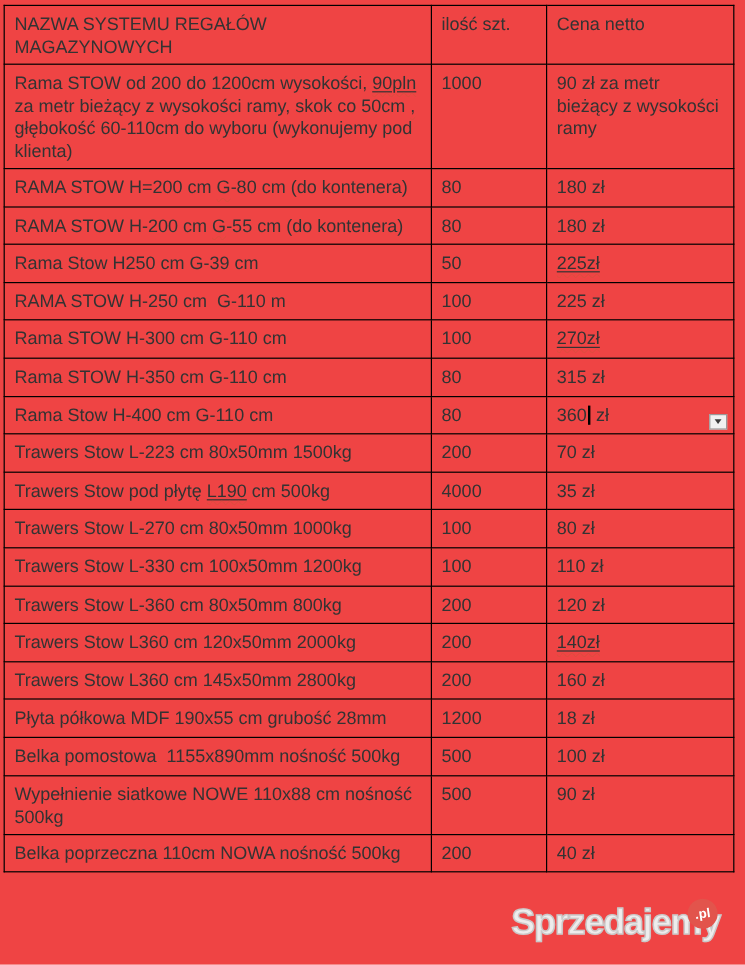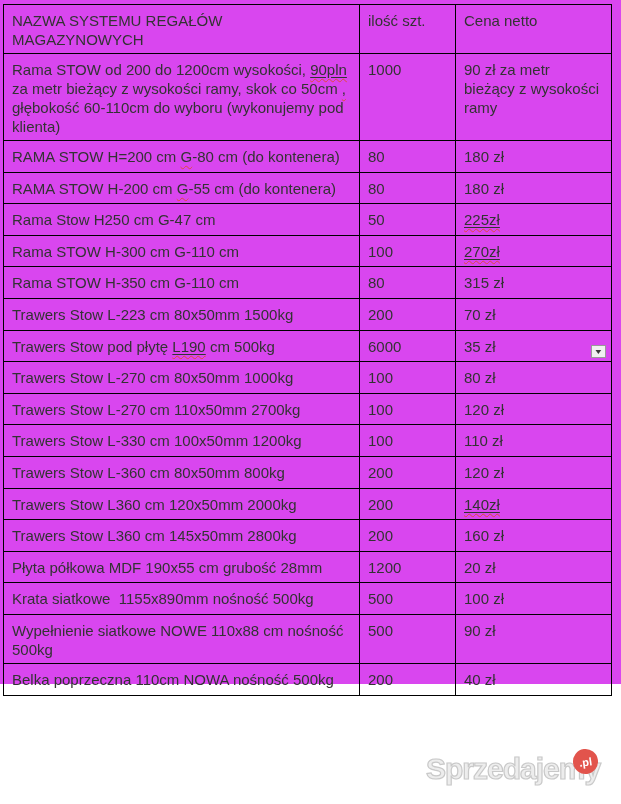--- a/index.html
+++ b/index.html
@@ -4,22 +4,22 @@
 <style>
   html, body {
     margin: 0; padding: 0;
     width: 621px; height: 804px;
     background: #ffffff;
     overflow: hidden;
     font-family: "Liberation Sans", "DejaVu Sans", sans-serif;
   }
   .page {
     position: relative;
-    width: 621px; height: 684px;
-    background: #d946ef;
+    width: 621px; height: 804px;
+    background: #ef4444;
   }
   table.price-table {
     position: absolute;
     left: 3px; top: 4px;
     width: 608px;
     border-collapse: collapse;
     table-layout: fixed;
   }
   .price-table th, .price-table td {
     border: 1px solid #000000;
@@ -131,53 +131,58 @@
           <td>RAMA STOW H=200 cm <span class="msp">G</span>-80 cm (do kontenera)</td>
           <td>80</td>
           <td>180 zł</td>
         </tr>
         <tr>
           <td>RAMA STOW H-200 cm <span class="msp">G</span>-55 cm (do kontenera)</td>
           <td>80</td>
           <td>180 zł</td>
         </tr>
         <tr>
-          <td>Rama Stow H250 cm G-47 cm</td>
+          <td>Rama Stow H250 cm G-39 cm</td>
           <td>50</td>
           <td><span class="ul"><span class="msp">225zł</span></span></td>
         </tr>
         <tr>
+          <td>RAMA STOW H-250 cm  G-110 m</td>
+          <td>100</td>
+          <td>225 zł</td>
+        </tr>
+        <tr>
           <td>Rama STOW H-300 cm G-110 cm</td>
           <td>100</td>
           <td><span class="ul"><span class="msp">270zł</span></span></td>
         </tr>
         <tr>
           <td>Rama STOW H-350 cm G-110 cm</td>
           <td>80</td>
           <td>315 zł</td>
         </tr>
         <tr>
+          <td>Rama Stow H-400 cm G-110 cm</td>
+          <td>80</td>
+          <td>360<span class="caret"></span> zł</td>
+        </tr>
+        <tr>
           <td>Trawers Stow L-223 cm 80x50mm 1500kg</td>
           <td>200</td>
           <td>70 zł</td>
         </tr>
         <tr>
           <td>Trawers Stow pod płytę <span class="ul"><span class="msp">L190</span></span> cm 500kg</td>
-          <td>6000</td>
+          <td>4000</td>
           <td>35 zł</td>
         </tr>
         <tr>
           <td>Trawers Stow L-270 cm 80x50mm 1000kg</td>
           <td>100</td>
           <td>80 zł</td>
-        </tr>
-        <tr>
-          <td>Trawers Stow L-270 cm 110x50mm 2700kg</td>
-          <td>100</td>
-          <td>120 zł</td>
         </tr>
         <tr>
           <td>Trawers Stow L-330 cm 100x50mm 1200kg</td>
           <td>100</td>
           <td>110 zł</td>
         </tr>
         <tr>
           <td>Trawers Stow L-360 cm 80x50mm 800kg</td>
           <td>200</td>
           <td>120 zł</td>
@@ -188,24 +193,24 @@
           <td><span class="ul"><span class="msp">140zł</span></span></td>
         </tr>
         <tr>
           <td>Trawers Stow L360 cm 145x50mm 2800kg</td>
           <td>200</td>
           <td>160 zł</td>
         </tr>
         <tr>
           <td>Płyta półkowa MDF 190x55 cm grubość 28mm</td>
           <td>1200</td>
-          <td>20 zł</td>
-        </tr>
-        <tr>
-          <td>Krata siatkowe  1155x890mm nośność 500kg</td>
+          <td>18 zł</td>
+        </tr>
+        <tr>
+          <td>Belka pomostowa  1155x890mm nośność 500kg</td>
           <td>500</td>
           <td>100 zł</td>
         </tr>
         <tr>
           <td>Wypełnienie siatkowe NOWE 110x88 cm nośność 500kg</td>
           <td>500</td>
           <td>90 zł</td>
         </tr>
         <tr>
           <td>Belka poprzeczna 110cm NOWA nośność 500kg</td>

